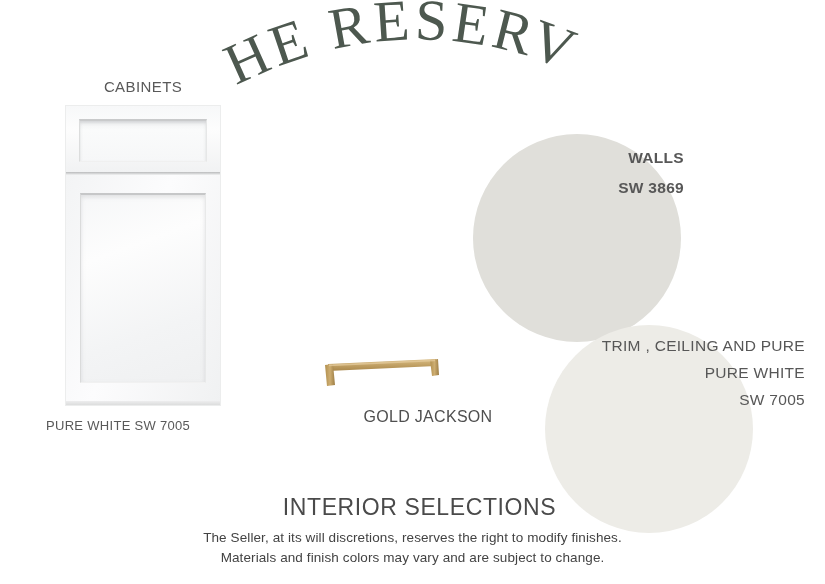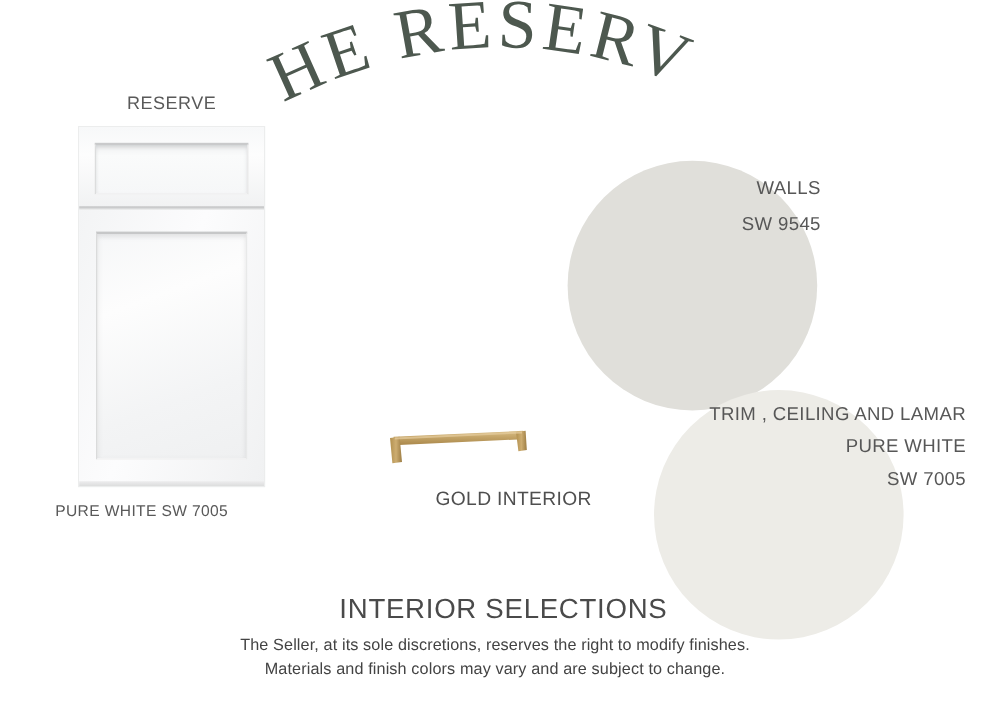--- a/index.html
+++ b/index.html
@@ -175,20 +175,21 @@
     text-align: right;
     color: #575757;
     letter-spacing: 0.3px;
   }
   .swatch-text-walls {
     left: 480px;
     top: 143px;
     width: 204px;
     font-size: 15.5px;
     line-height: 30px;
+    font-weight: bold;
   }
   .swatch-text-trim {
     left: 520px;
     top: 332px;
     width: 285px;
     font-size: 15.5px;
     line-height: 27px;
   }
   .swatch-text .ln { display: block; }
 
@@ -226,21 +227,21 @@
       </defs>
       <text>
         <textPath href="#titleArc" startOffset="50%" text-anchor="middle">
           <tspan>THE RESERVE</tspan>
         </textPath>
       </text>
     </svg>
   </div>
 
 
-  <div class="cabinet-label">RESERVE</div>
+  <div class="cabinet-label">CABINETS</div>
 
   <div class="cabinet">
     <div class="cab-drawer">
       <div class="inset"></div>
     </div>
     <div class="cab-seam"></div>
     <div class="cab-door">
       <div class="inset"></div>
     </div>
     <div class="cab-bottom-edge"></div>
@@ -269,35 +270,35 @@
       <path d="M 10,12 L 118,7 L 118,14 L 10,19 Z" fill="url(#goldTop)"></path>
 
       <path d="M 7,13 L 15,12 L 17,33 L 9,34 Z" fill="url(#goldLeg)"></path>
 
       <path d="M 112,8 L 120,7 L 121,23 L 114,24 Z" fill="url(#goldLeg)"></path>
 
       <path d="M 11,12.5 L 117,7.5 L 117,9.2 L 11,14.2 Z" fill="#e4cb9c" opacity="0.75"></path>
     </svg>
   </div>
 
-  <div class="hardware-caption">GOLD INTERIOR</div>
+  <div class="hardware-caption">GOLD JACKSON</div>
 
   <div class="swatch swatch-walls"></div>
   <div class="swatch swatch-trim"></div>
 
   <div class="swatch-text swatch-text-walls">
     <span class="ln">WALLS</span>
-    <span class="ln">SW 9545</span>
+    <span class="ln">SW 3869</span>
   </div>
 
   <div class="swatch-text swatch-text-trim">
-    <span class="ln">TRIM , CEILING AND LAMAR</span>
+    <span class="ln">TRIM , CEILING AND PURE</span>
     <span class="ln">PURE WHITE</span>
     <span class="ln">SW 7005</span>
   </div>
 
   <div class="footer">
     <div class="footer-title">INTERIOR SELECTIONS</div>
-    <div class="footer-line">The Seller, at its sole discretions, reserves the right to modify finishes.</div>
+    <div class="footer-line">The Seller, at its will discretions, reserves the right to modify finishes.</div>
     <div class="footer-line">Materials and finish colors may vary and are subject to change.</div>
   </div>
 
 </div>
 
 </body></html>

